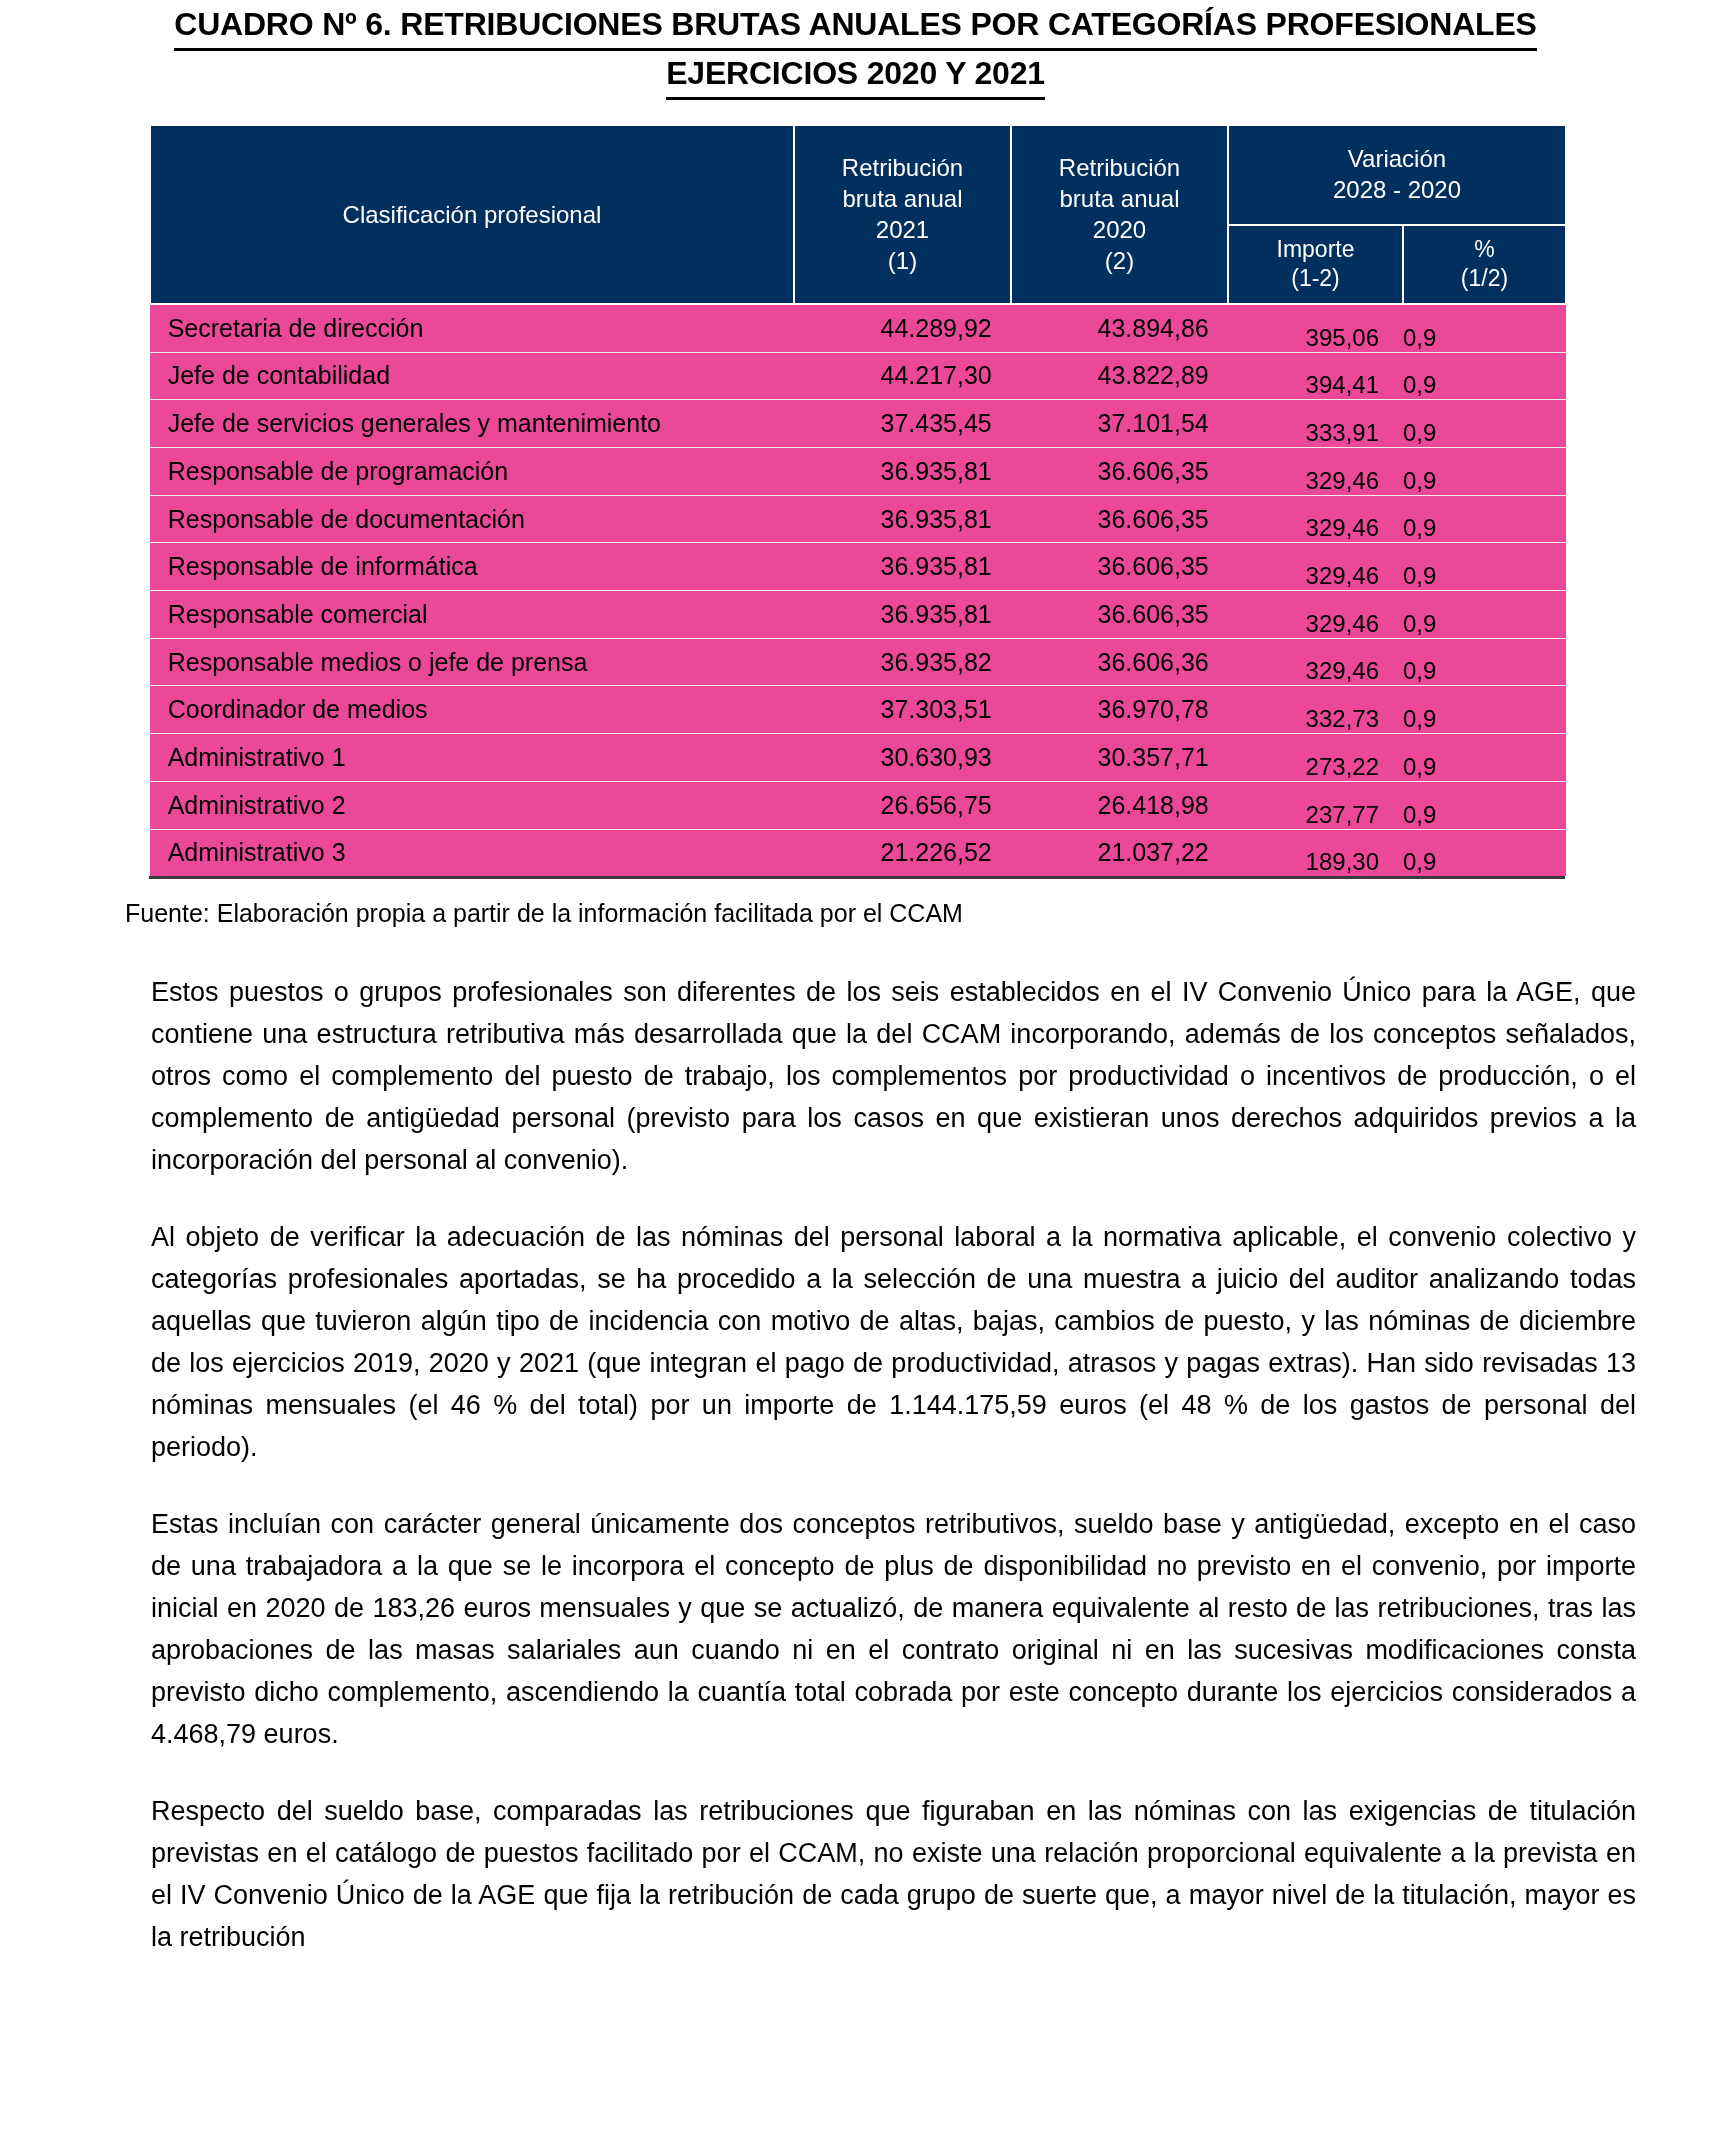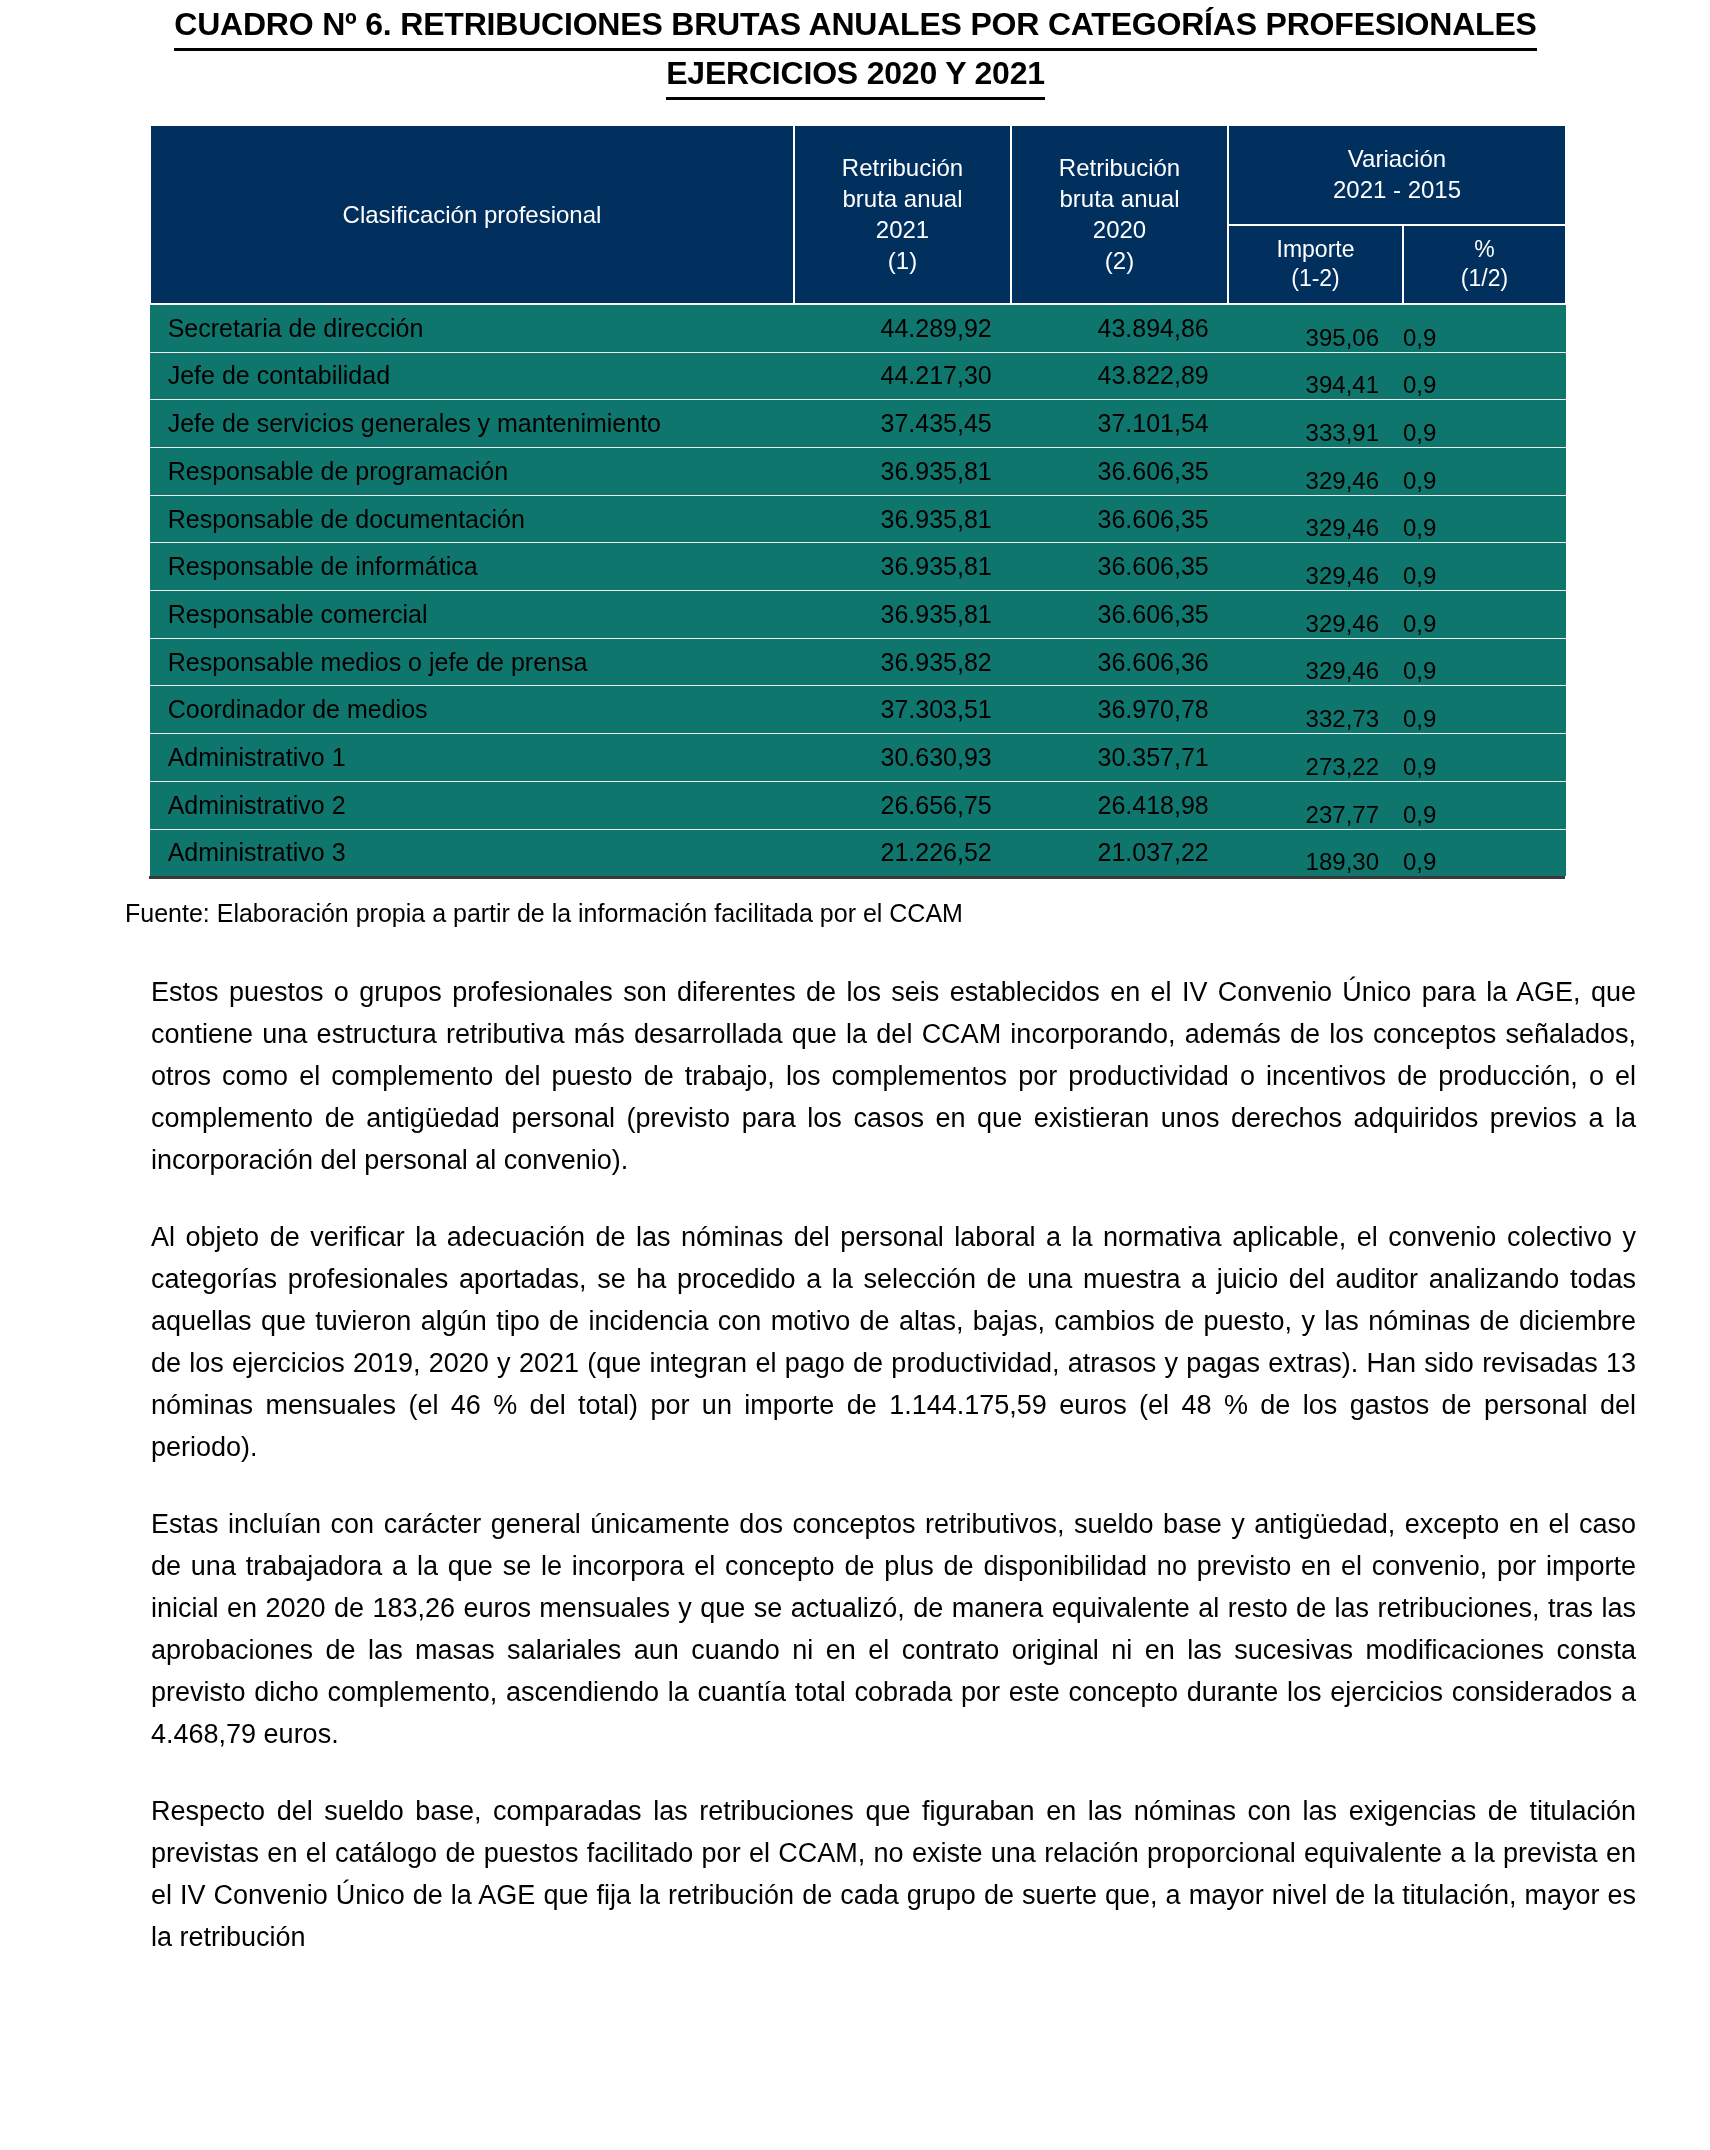--- a/index.html
+++ b/index.html
@@ -97,21 +97,21 @@
     line-height: 29px;
   }
   .hl2 { display: block; }
 
   tbody td {
     font-size: 25px;
     line-height: 29px;
     border-bottom: 1.6px solid #ededed;
     padding: 6.4px 0 6.4px 0;
     vertical-align: middle;
-    background: #0f766e;
+    background: #ec4899;
   }
   tbody td.cat {
     text-align: left;
     padding-left: 17.7px;
   }
   tbody td.num {
     text-align: right;
     padding-right: 19.3px;
   }
   tbody td.num-var {
@@ -193,21 +193,21 @@
             <span class="hl2">(1)</span>
           </th>
           <th class="tall" rowspan="2">
             <span class="hl2">Retribución</span>
             <span class="hl2">bruta anual</span>
             <span class="hl2">2020</span>
             <span class="hl2">(2)</span>
           </th>
           <th class="var-top" colspan="2">
             <span class="hl2">Variación</span>
-            <span class="hl2">2021 - 2015</span>
+            <span class="hl2">2028 - 2020</span>
           </th>
         </tr>
         <tr>
           <th class="sub">
             <span class="hl2">Importe</span>
             <span class="hl2">(1-2)</span>
           </th>
           <th class="sub">
             <span class="hl2">%</span>
             <span class="hl2">(1/2)</span>

